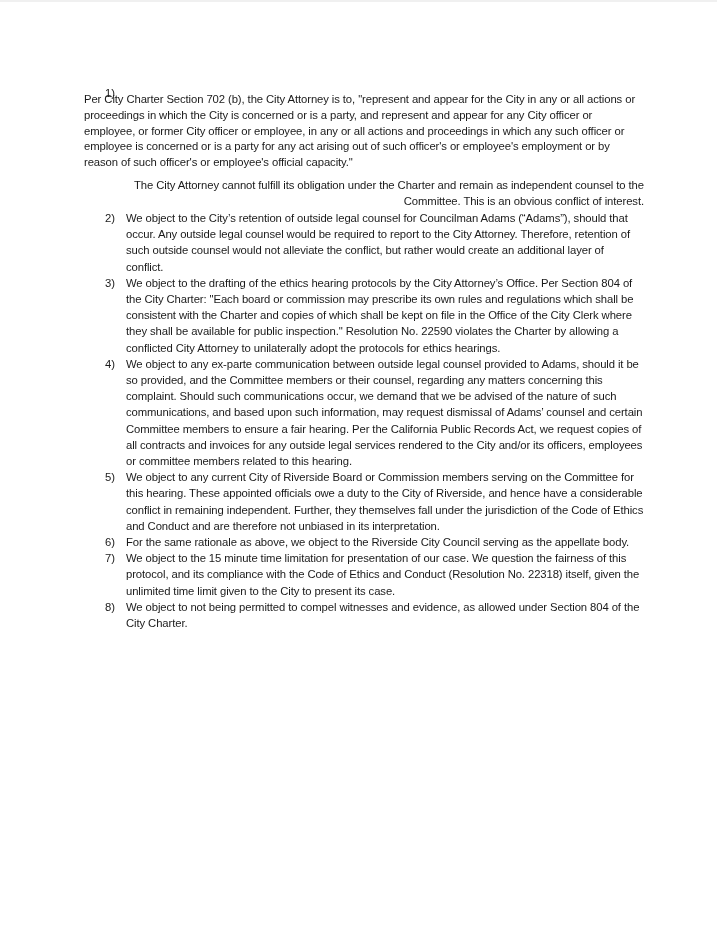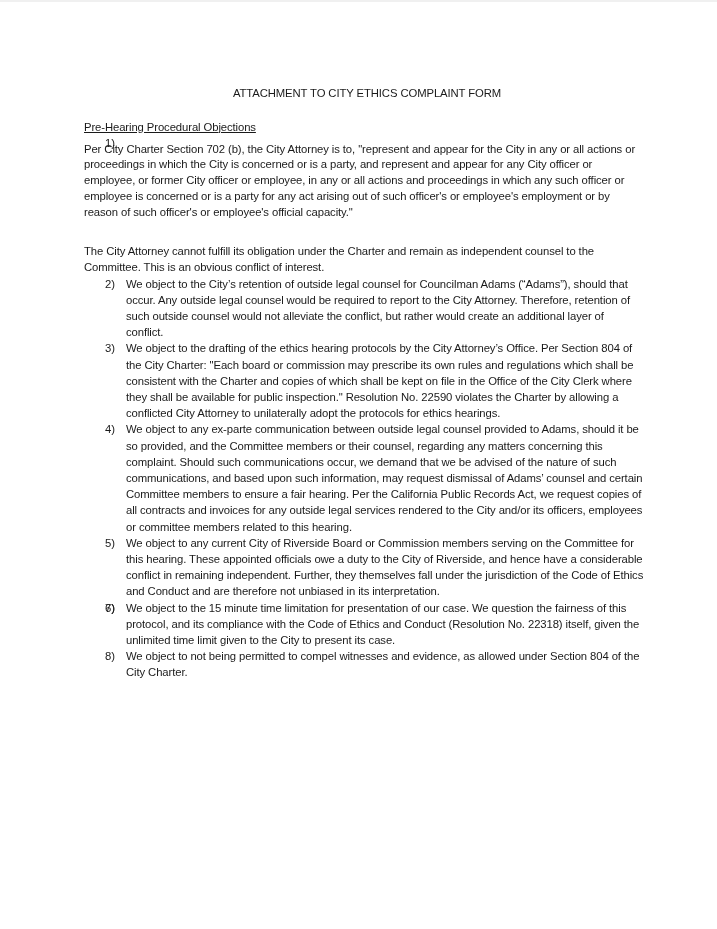--- a/index.html
+++ b/index.html
@@ -13,29 +13,27 @@
     font-size: 11.3px; line-height: 15.8px; letter-spacing: -0.1px;
   }
   .title { text-align: center; margin: 0; padding-left: 6px; }
   .heading { margin: 18px 0 0 0; text-decoration: underline; }
   .para { margin: 0; }
   ol.objections { list-style: none; margin: 0; padding: 0; }
   ol.objections li { position: relative; padding-left: 42px; margin: 0; }
   ol.objections li .num { position: absolute; left: 21px; top: 0; }
   .list1 { margin-top: 17px; }
   .para1 { margin-top: 6px; }
-  .para2 { margin-top: 22px; line-height: 16.5px; }
+  .para2 { margin-top: 6px; line-height: 16.5px; text-align: right; }
   .list2 { margin-top: 4px; line-height: 16.2px; }
 </style>
 </head>
 <body>
 
 <div class="page">
-  <p class="title">ATTACHMENT TO CITY ETHICS COMPLAINT FORM</p>
-  <p class="heading">Pre-Hearing Procedural Objections</p>
 
   <ol class="objections list1">
     <li>
       <span class="num">1)</span>
     </li>
   </ol>
 
   <p class="para para1">Per City Charter Section 702 (b), the City Attorney is to, "represent and appear for the City in any or all actions or proceedings in which the City is concerned or is a party, and represent and appear for any City officer or employee, or former City officer or employee, in any or all actions and proceedings in which any such officer or employee is concerned or is a party for any act arising out of such officer's or employee's employment or by reason of such officer's or employee's official capacity."</p>
   <p class="para para2">The City Attorney cannot fulfill its obligation under the Charter and remain as independent counsel to the Committee.  This is an obvious conflict of interest.</p>
 
@@ -51,20 +49,21 @@
     <li>
       <span class="num">4)</span>
       <span>We object to any ex-parte communication between outside legal counsel provided to Adams, should it be so provided, and the Committee members or their counsel, regarding any matters concerning this complaint.  Should such communications occur, we demand that we be advised of the nature of such communications, and based upon such information, may request dismissal of Adams’ counsel and certain Committee members to ensure a fair hearing.  Per the California Public Records Act, we request copies of all contracts and invoices for any outside legal services rendered to the City and/or its officers, employees or committee members related to this hearing.</span>
     </li>
     <li>
       <span class="num">5)</span>
       <span>We object to any current City of Riverside Board or Commission members serving on the Committee for this hearing.  These appointed officials owe a duty to the City of Riverside, and hence have a considerable conflict in remaining independent.  Further, they themselves fall under the jurisdiction of the Code of Ethics and Conduct and are therefore not unbiased in its interpretation.</span>
     </li>
     <li>
       <span class="num">6)</span>
+      <span>For the same rationale as above, we object to the Riverside City Council serving as the appellate body.</span>
     </li>
     <li>
       <span class="num">7)</span>
       <span>We object to the 15 minute time limitation for presentation of our case.  We question the fairness of this protocol, and its compliance with the Code of Ethics and Conduct (Resolution No. 22318) itself, given the unlimited time limit given to the City to present its case.</span>
     </li>
     <li>
       <span class="num">8)</span>
       <span>We object to not being permitted to compel witnesses and evidence, as allowed under Section 804 of the City Charter.</span>
     </li>
   </ol>

